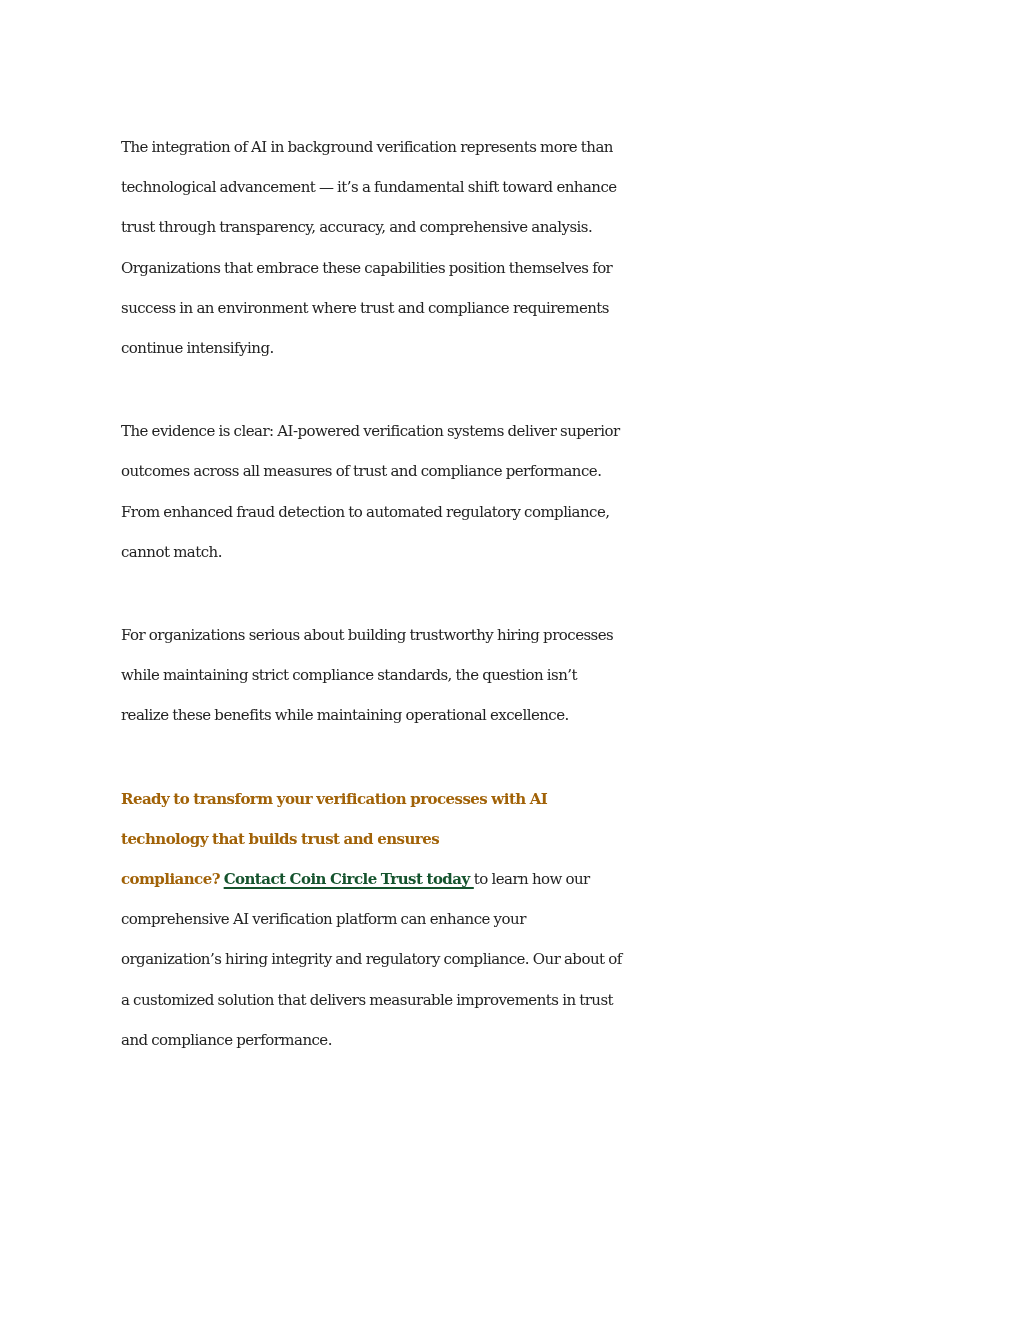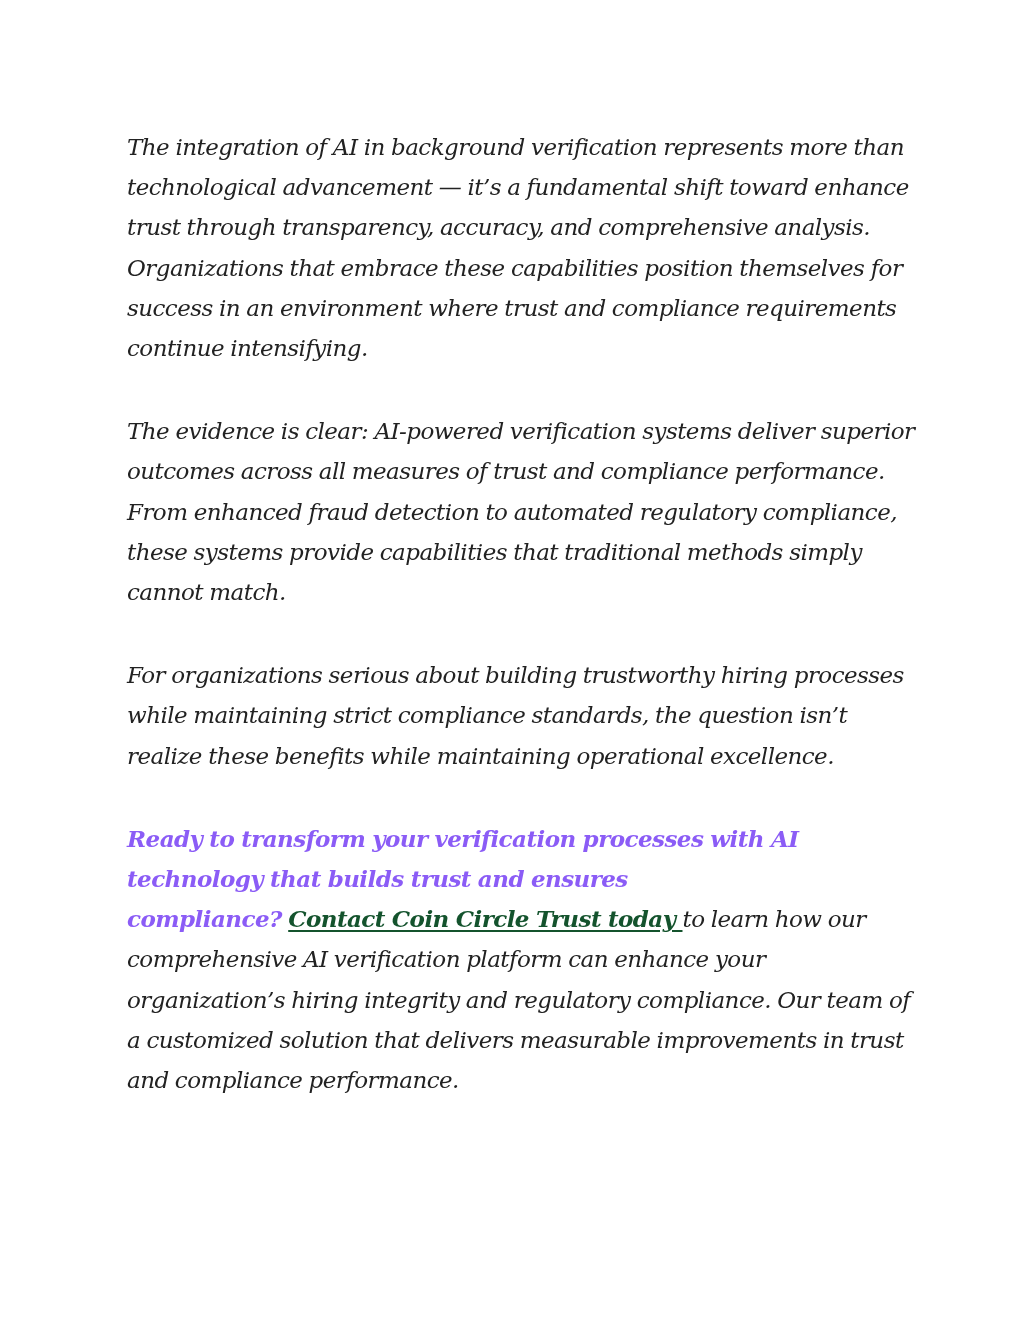--- a/index.html
+++ b/index.html
@@ -8,41 +8,40 @@
       background: #ffffff;
     }
     body {
       width: 1024px;
       height: 1325px;
       position: relative;
       overflow: hidden;
     }
     .page {
       position: absolute;
-      left: 127px;
+      left: 121px;
       top: 127px;
       width: 790px;
       font-family: "DejaVu Serif", "Liberation Serif", serif;
-      font-size: 23px;
+      font-size: 15px;
       line-height: 40.2px;
       color: #222222;
       letter-spacing: -0.55px;
       word-spacing: -0.5px;
-      font-style: italic;
     }
     .para {
       margin: 0 0 43px 0;
     }
     .para .line {
       display: block;
       white-space: nowrap;
     }
     .strong {
       font-weight: bold;
-      color: #8b5cf6;
+      color: #a16207;
     }
     a.link {
       color: #14532d;
       font-weight: bold;
       text-decoration: underline;
       text-decoration-thickness: 2px;
       text-underline-offset: 3px;
     }
   </style>
 </head>
@@ -56,36 +55,35 @@
     <span class="line">trust through transparency, accuracy, and comprehensive analysis.</span>
     <span class="line">Organizations that embrace these capabilities position themselves for</span>
     <span class="line">success in an environment where trust and compliance requirements</span>
     <span class="line">continue intensifying.</span>
   </p>
 
   <p class="para">
     <span class="line">The evidence is clear: AI-powered verification systems deliver superior</span>
     <span class="line">outcomes across all measures of trust and compliance performance.</span>
     <span class="line">From enhanced fraud detection to automated regulatory compliance,</span>
-    <span class="line">these systems provide capabilities that traditional methods simply</span>
     <span class="line">cannot match.</span>
   </p>
 
   <p class="para">
     <span class="line">For organizations serious about building trustworthy hiring processes</span>
     <span class="line">while maintaining strict compliance standards, the question isn’t</span>
     <span class="line">realize these benefits while maintaining operational excellence.</span>
   </p>
 
   <p class="para">
     <span class="line strong">Ready to transform your verification processes with AI</span>
     <span class="line strong">technology that builds trust and ensures</span>
     <span class="line">
       <span class="strong">compliance?</span>
       <a class="link" href="#">Contact Coin Circle Trust today </a><span>to learn how our</span>
     </span>
     <span class="line">comprehensive AI verification platform can enhance your</span>
-    <span class="line">organization’s hiring integrity and regulatory compliance. Our team of</span>
+    <span class="line">organization’s hiring integrity and regulatory compliance. Our about of</span>
     <span class="line">a customized solution that delivers measurable improvements in trust</span>
     <span class="line">and compliance performance.</span>
   </p>
 
 </div>
 
 </body></html>

